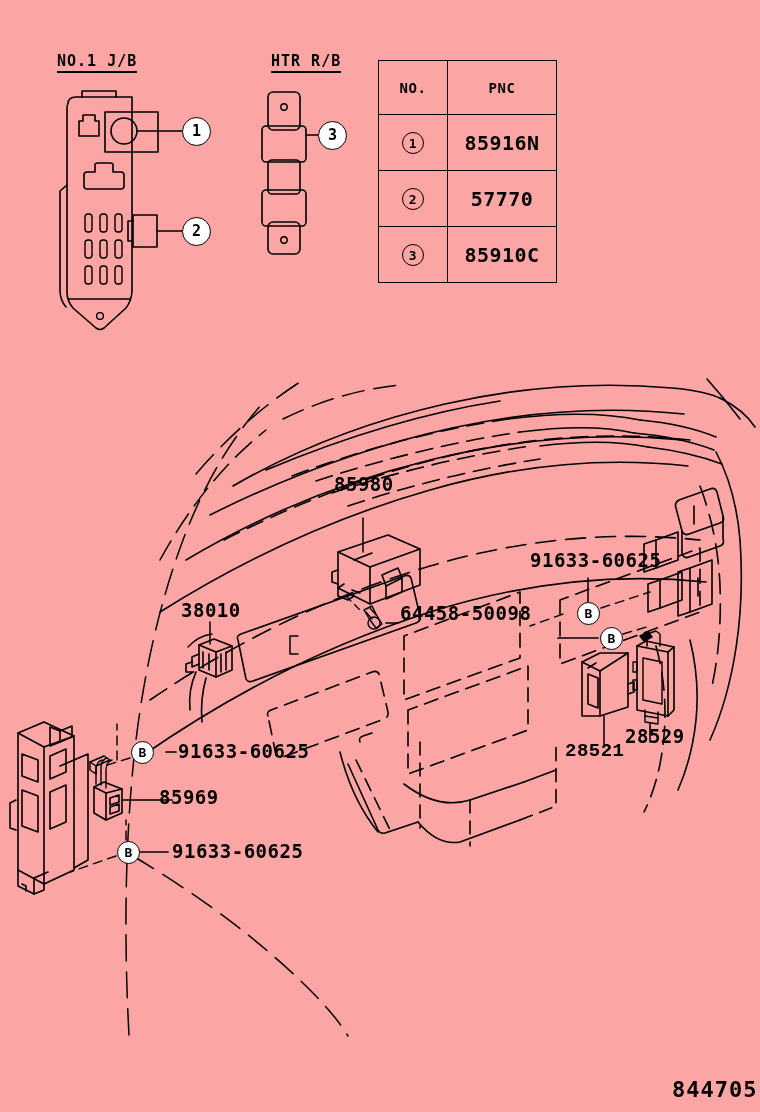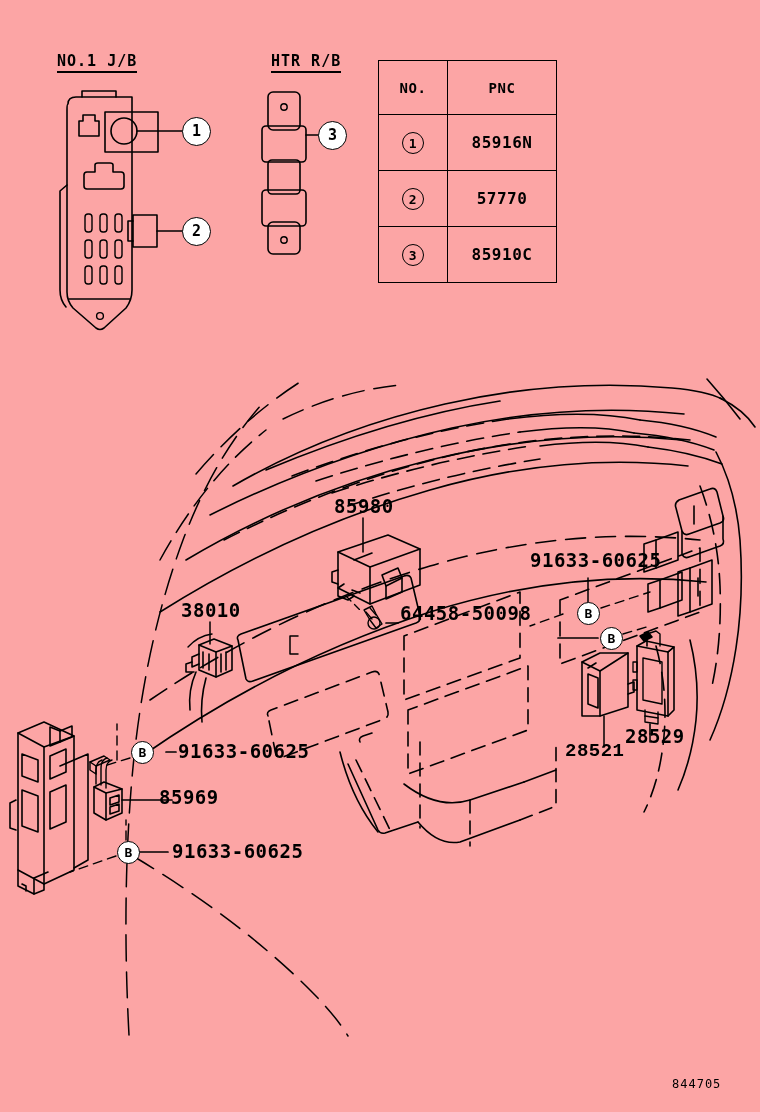--- a/index.html
+++ b/index.html
@@ -45,22 +45,22 @@
     font-size: 15px;
     letter-spacing: 1px;
     white-space: nowrap;
     border-bottom: 2px solid #000;
     padding-bottom: 1px;
     color: #000;
   }
   .drawing-no {
     position: absolute;
     font-family: "DejaVu Sans Mono", "Liberation Mono", monospace;
-    font-weight: normal;
-    font-size: 12px;
+    font-weight: bold;
+    font-size: 22px;
     letter-spacing: 1px;
     color: #000;
   }
   
   .pnc-table {
     position: absolute;
     border-collapse: collapse;
     font-family: "DejaVu Sans Mono", "Liberation Mono", monospace;
     font-weight: bold;
   }
@@ -74,21 +74,21 @@
   }
   .pnc-col-no {
     width: 44px;
     height: 31px;
     font-size: 14px;
     letter-spacing: 0.5px;
   }
   .pnc-col-pnc {
     width: 84px;
     height: 31px;
-    font-size: 16px;
+    font-size: 20px;
     letter-spacing: 0.5px;
   }
   .pnc-head td {
     height: 29px;
     font-size: 14px;
   }
   .circ-num {
     display: inline-block;
     width: 22px;
     height: 22px;
@@ -445,21 +445,21 @@
       </tr>
       <tr>
         <td class="pnc-col-no">
           <span class="circ-num">3</span>
         </td>
         <td class="pnc-col-pnc">85910C</td>
       </tr>
     </tbody>
   </table>
 
-  <div class="lbl lbl-part" style="left:334px; top:497px;text-align:center;">85980</div>
+  <div class="lbl lbl-part" style="left:334px; top:475px;text-align:center;">85980</div>
 
   <div class="lbl lbl-part" style="left:181px; top:601px;">38010</div>
 
   <div class="lbl lbl-part" style="left:400px; top:604px;">64458-50098</div>
 
 
   <div class="lbl lbl-part" style="left:530px; top:551px;">91633-60625</div>
 
   <div class="lbl lbl-part" style="left:178px; top:742px;">91633-60625</div>
 

